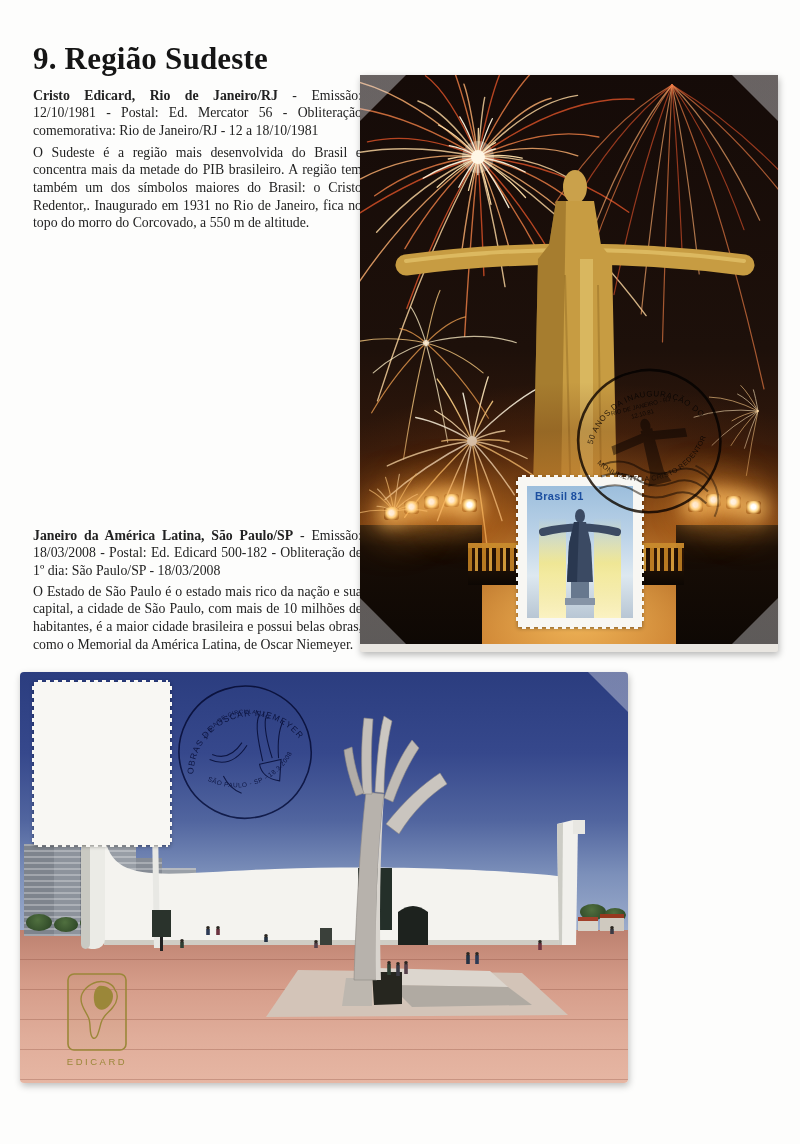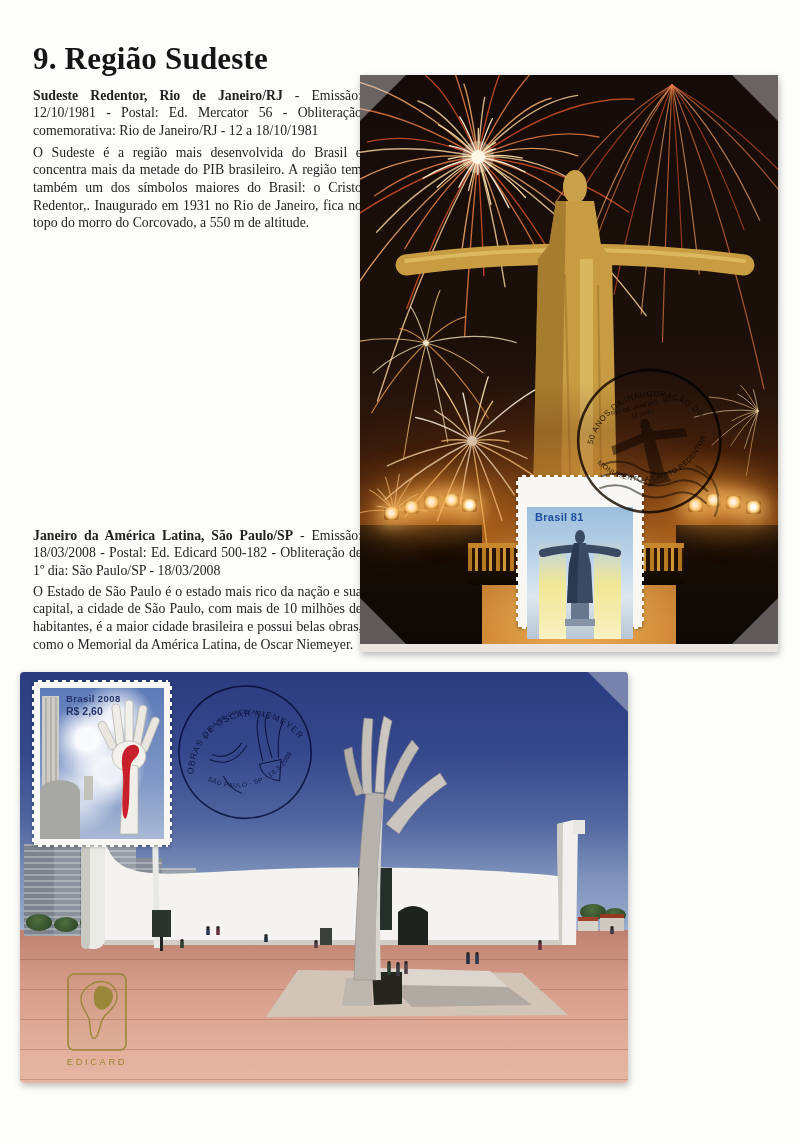--- a/index.html
+++ b/index.html
@@ -47,21 +47,21 @@
   .perf{position:absolute;background-repeat:repeat;background-size:8px 8px;
         background-image:radial-gradient(circle 2.3px at 4px 4px,#f8f7f3 98%,rgba(0,0,0,0) 100%);}
   .perf-t{left:2px;right:2px;top:-4px;height:8px;}
   .perf-b{left:2px;right:2px;bottom:-4px;height:8px;}
   .perf-l{top:2px;bottom:2px;left:-4px;width:8px;}
   .perf-r{top:2px;bottom:2px;right:-4px;width:8px;}
 
   
   #stamp1{left:158px;top:402px;width:124px;height:150px;}
   #s1-img{left:9px;top:9px;width:106px;height:132px;overflow:hidden;
-    background:linear-gradient(180deg,#9cbedc 0%,#bcd3e8 38%,#dde8f0 68%,#c6d3de 88%,#b8c6d4 100%);margin-top:21px;}
+    background:linear-gradient(180deg,#9cbedc 0%,#bcd3e8 38%,#dde8f0 68%,#c6d3de 88%,#b8c6d4 100%);}
   .beam{position:absolute;bottom:0;width:27px;height:100px;
     background:linear-gradient(180deg,rgba(250,238,140,0) 0%,rgba(248,232,120,.75) 45%,#fbf2c2 100%);}
   #s1-label{left:8px;top:4px;font-family:"Liberation Sans",sans-serif;font-weight:bold;
     font-size:11px;color:#1c4fa0;letter-spacing:.3px;}
 
   
   .cancel{mix-blend-mode:multiply;}
   #cancel1{left:194px;top:294px;width:192px;height:150px;transform:rotate(-14deg);opacity:.88;}
   #cancel1b{left:236px;top:380px;width:130px;height:66px;opacity:.55;transform:rotate(8deg);}
   #cancel2{left:138px;top:10px;width:176px;height:146px;transform:rotate(-18deg);opacity:.9;}
@@ -94,21 +94,21 @@
   #s2-value{left:26px;top:17px;font-size:10.5px;}
 
   
   #logo{left:32px;top:300px;width:92px;height:100px;}
 </style>
 </head>
 <body>
 
 <h1 class="abs" id="page-title">9. Região Sudeste</h1>
 
-<p class="abs tcol" id="entry1-head"><b>Sudeste Redentor, Rio de Janeiro/RJ</b><span> - Emissão: 12/10/1981 - Postal: Ed. Mercator 56 - Obliteração comemorativa: Rio de Janeiro/RJ - 12 a 18/10/1981</span></p>
+<p class="abs tcol" id="entry1-head"><b>Cristo Edicard, Rio de Janeiro/RJ</b><span> - Emissão: 12/10/1981 - Postal: Ed. Mercator 56 - Obliteração comemorativa: Rio de Janeiro/RJ - 12 a 18/10/1981</span></p>
 <p class="abs tcol" id="entry1-body">O Sudeste é a região mais desenvolvida do Brasil e concentra mais da metade do PIB brasileiro. A região tem também um dos símbolos maiores do Brasil: o Cristo Redentor,. Inaugurado em 1931 no Rio de Janeiro, fica no topo do morro do Corcovado, a 550 m de altitude.</p>
 
 <p class="abs tcol" id="entry2-head"><b>Janeiro da América Latina, São Paulo/SP</b><span> - Emissão: 18/03/2008 - Postal: Ed. Edicard 500-182 - Obliteração de 1º dia: São Paulo/SP - 18/03/2008</span></p>
 <p class="abs tcol" id="entry2-body">O Estado de São Paulo é o estado mais rico da nação e sua capital, a cidade de São Paulo, com mais de 10 milhões de habitantes, é a maior cidade brasileira e possui belas obras, como o Memorial da América Latina, de Oscar Niemeyer.</p>
 
 <div class="abs" id="card1">
   <div class="abs" id="card1-photo">
 
     <svg class="abs" id="fx" width="418" height="569">
         <path d="M118,82 Q200.9,89.1 268.8,137.2" stroke="#dd5228" stroke-width="1.4" fill="none" opacity="0.8" stroke-linecap="round"></path>
@@ -432,40 +432,20 @@
         <rect x="244.2" y="265" width="3.6" height="5" fill="#243244"></rect>
         <circle cx="246" cy="263.8" r="1.8" fill="#2b2620"></circle>
       </g>
     </svg>
 
   <div class="abs stamp" id="stamp2">
     <div class="perf perf-t"></div>
     <div class="perf perf-b"></div>
     <div class="perf perf-l"></div>
     <div class="perf perf-r"></div>
-    <div class="abs" id="s2-img">
-      <svg class="abs" width="124" height="151">
-        <rect x="2" y="8" width="17" height="116" fill="#cdccc6"></rect>
-        <path d="M6,10 L6,122 M11,9 L11,122 M16,9 L16,122" stroke="#9a9992" stroke-width="1" fill="none"></path>
-        <path d="M0,104 A20,12 0 0 1 40,104 L40,151 L0,151 Z" fill="#a8a8a2"></path>
-        <rect x="44" y="88" width="9" height="24" fill="#c2c1ba"></rect>
-        <g stroke="#b2b1a9" stroke-width=".7">
-          <rect x="74" y="16" width="8" height="42" rx="4" fill="#efede7" transform="rotate(-7 78 37)"></rect>
-          <rect x="85" y="12" width="8" height="46" rx="4" fill="#f2f0ea"></rect>
-          <rect x="96" y="17" width="8" height="43" rx="4" fill="#ece9e3" transform="rotate(10 100 38)"></rect>
-          <rect x="106" y="28" width="8" height="37" rx="4" fill="#e9e6e0" transform="rotate(22 110 46)"></rect>
-          <rect x="63" y="32" width="8" height="31" rx="4" fill="#e9e6e0" transform="rotate(-26 67 47)"></rect>
-          <ellipse cx="89" cy="68" rx="17" ry="15" fill="#f3f1ec"></ellipse>
-          <path d="M80,146 L84,76 L98,78 L98,146 Z" fill="#f0eee8"></path>
-        </g>
-        <path d="M86,60 C93,54 100,57 99,64 C98,69 93,71 91,76 C89,84 90,98 89,114 C88,127 86,136 83,127 C81,116 84,99 83,87 C82,76 80,66 86,60 Z" fill="#c81f2c"></path>
-      </svg>
-      <div class="s2-txt" id="s2-label">Brasil 2008</div>
-      <div class="s2-txt" id="s2-value">R$ 2,60</div>
-    </div>
   </div>
 
   <svg class="abs cancel" id="cancel2" viewBox="0 0 176 146">
     <defs>
       <path id="c2top" d="M 29,94 A 59,59 0 1 1 147,94" fill="none"></path>
       <path id="c2in" d="M 48,86 A 42,42 0 1 1 128,86" fill="none"></path>
       <path id="c2bot" d="M 26,52 A 63,63 0 0 0 150,52" fill="none"></path>
     </defs>
     <circle cx="88" cy="70" r="66" fill="none" stroke="#23356b" stroke-width="1.6"></circle>
     <text font-family="Liberation Sans,sans-serif" font-size="8.5" fill="#23356b" letter-spacing="1">

